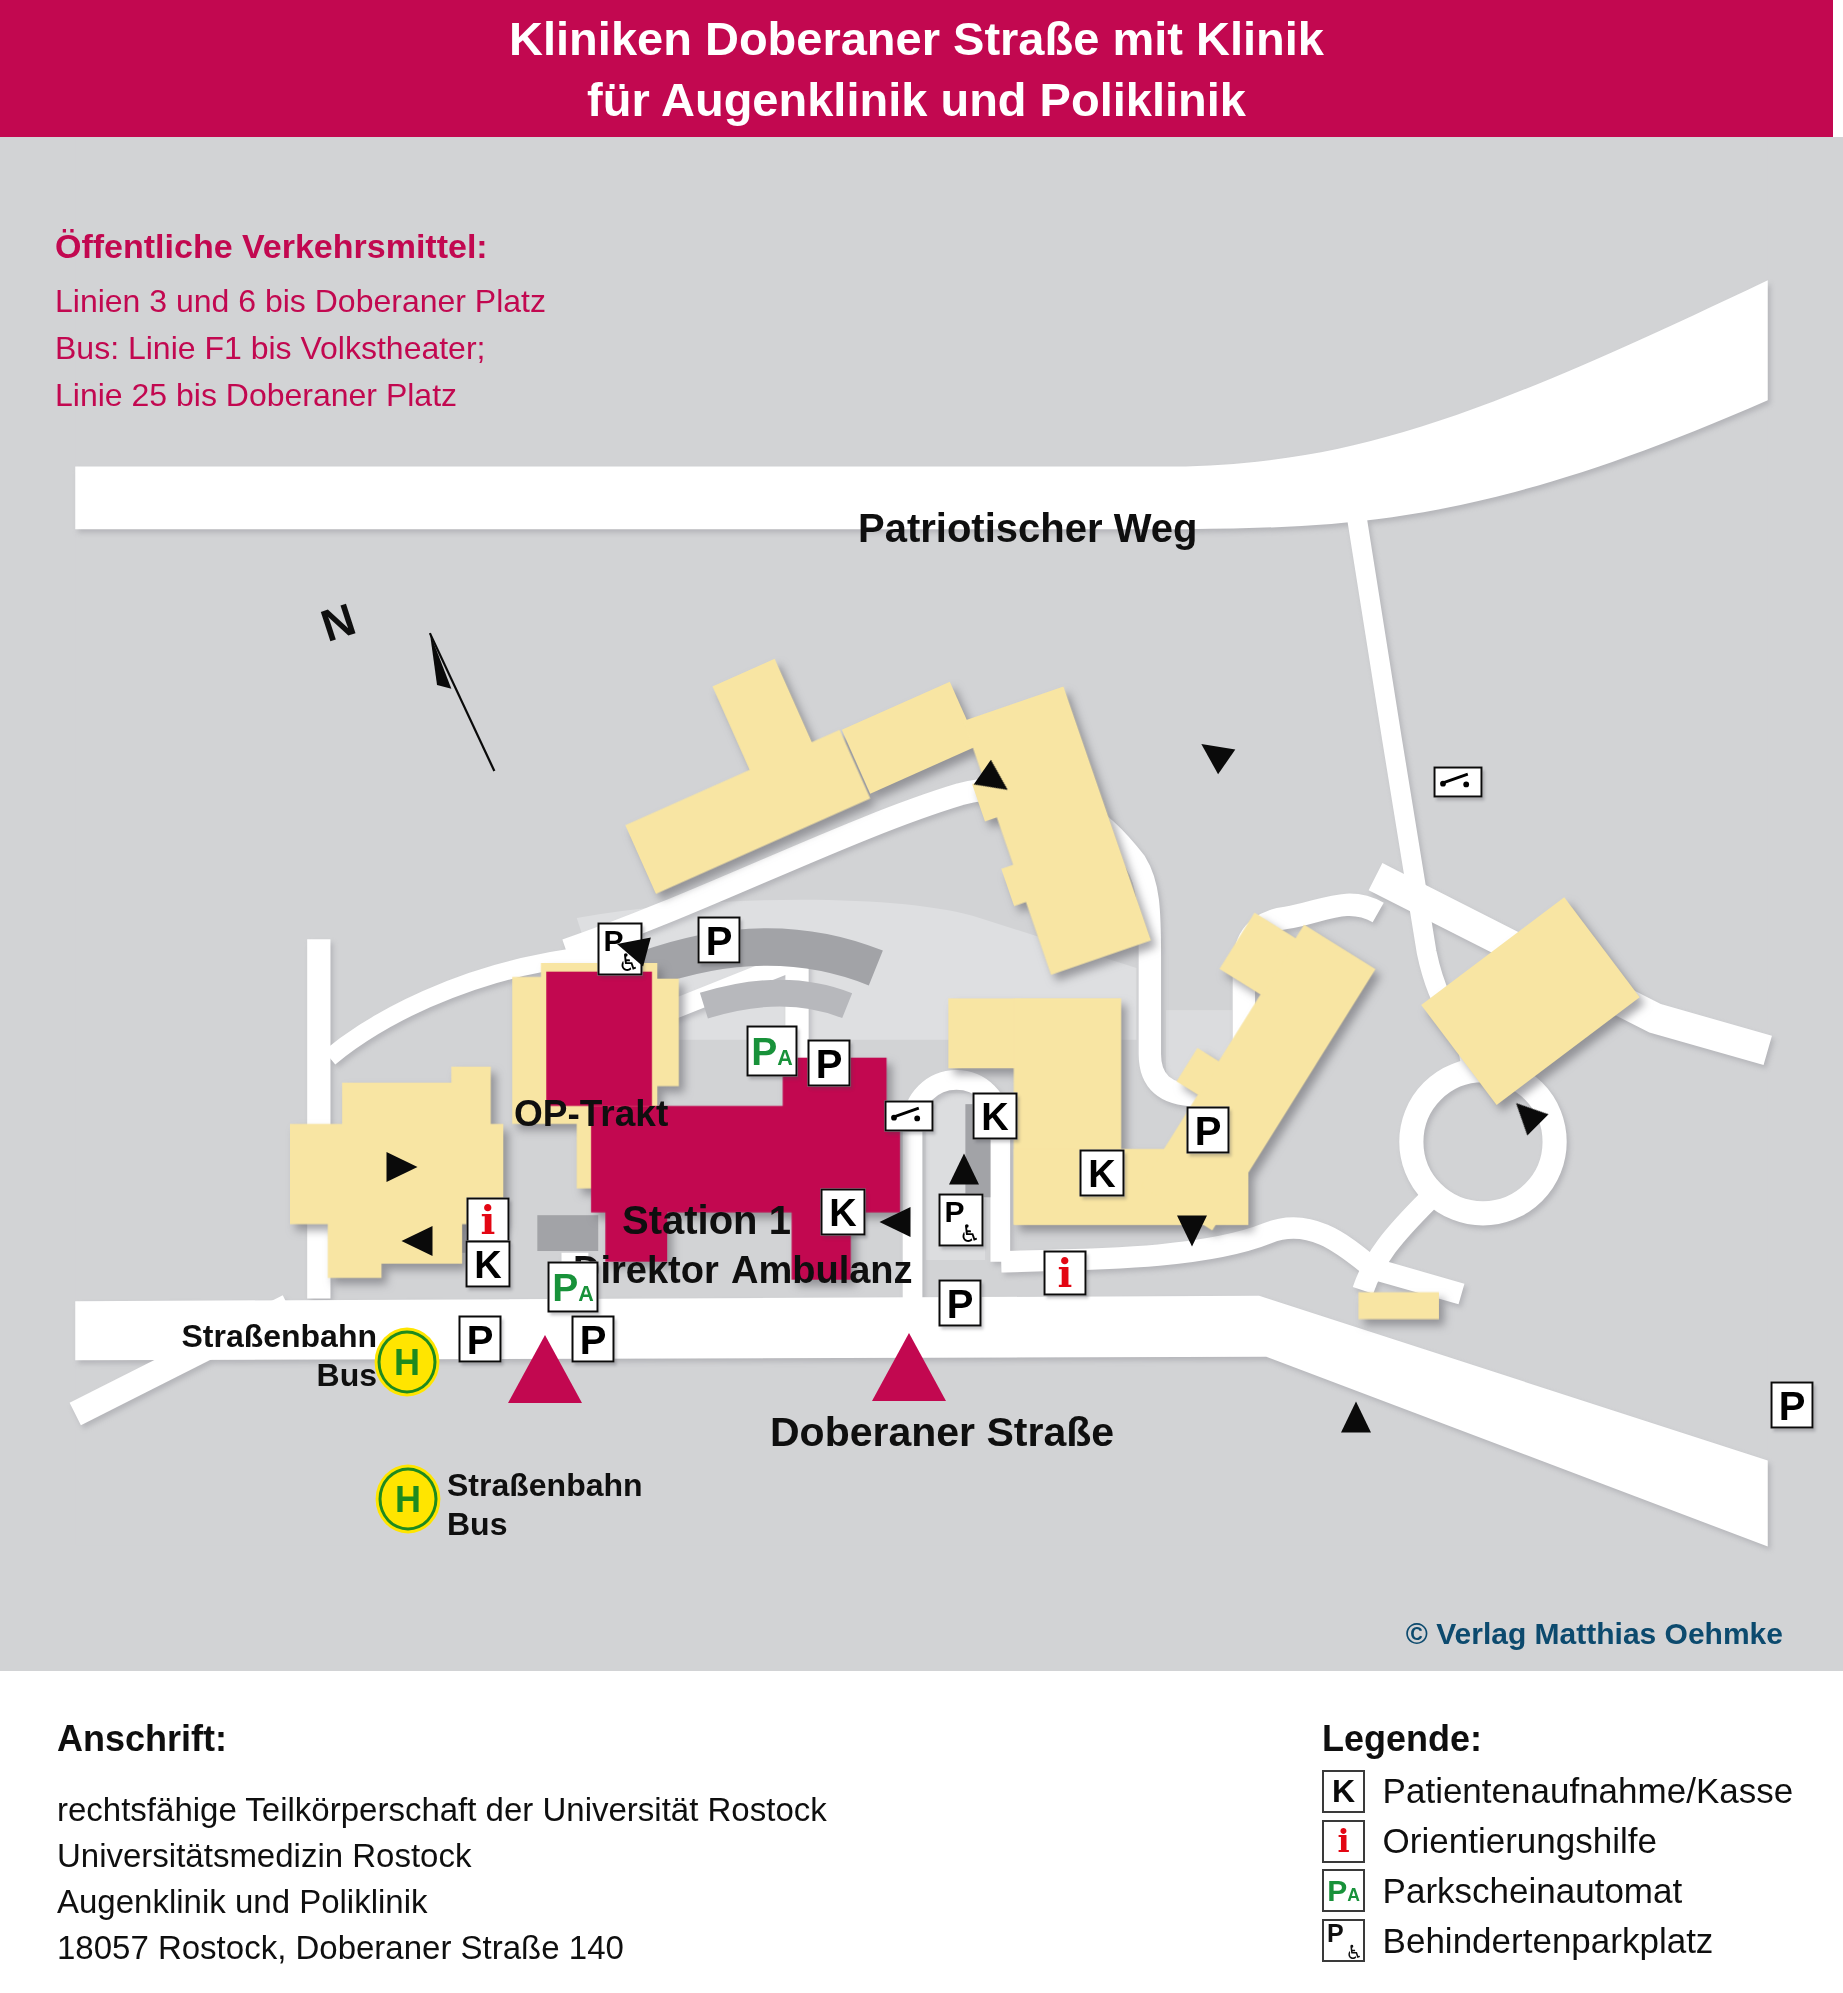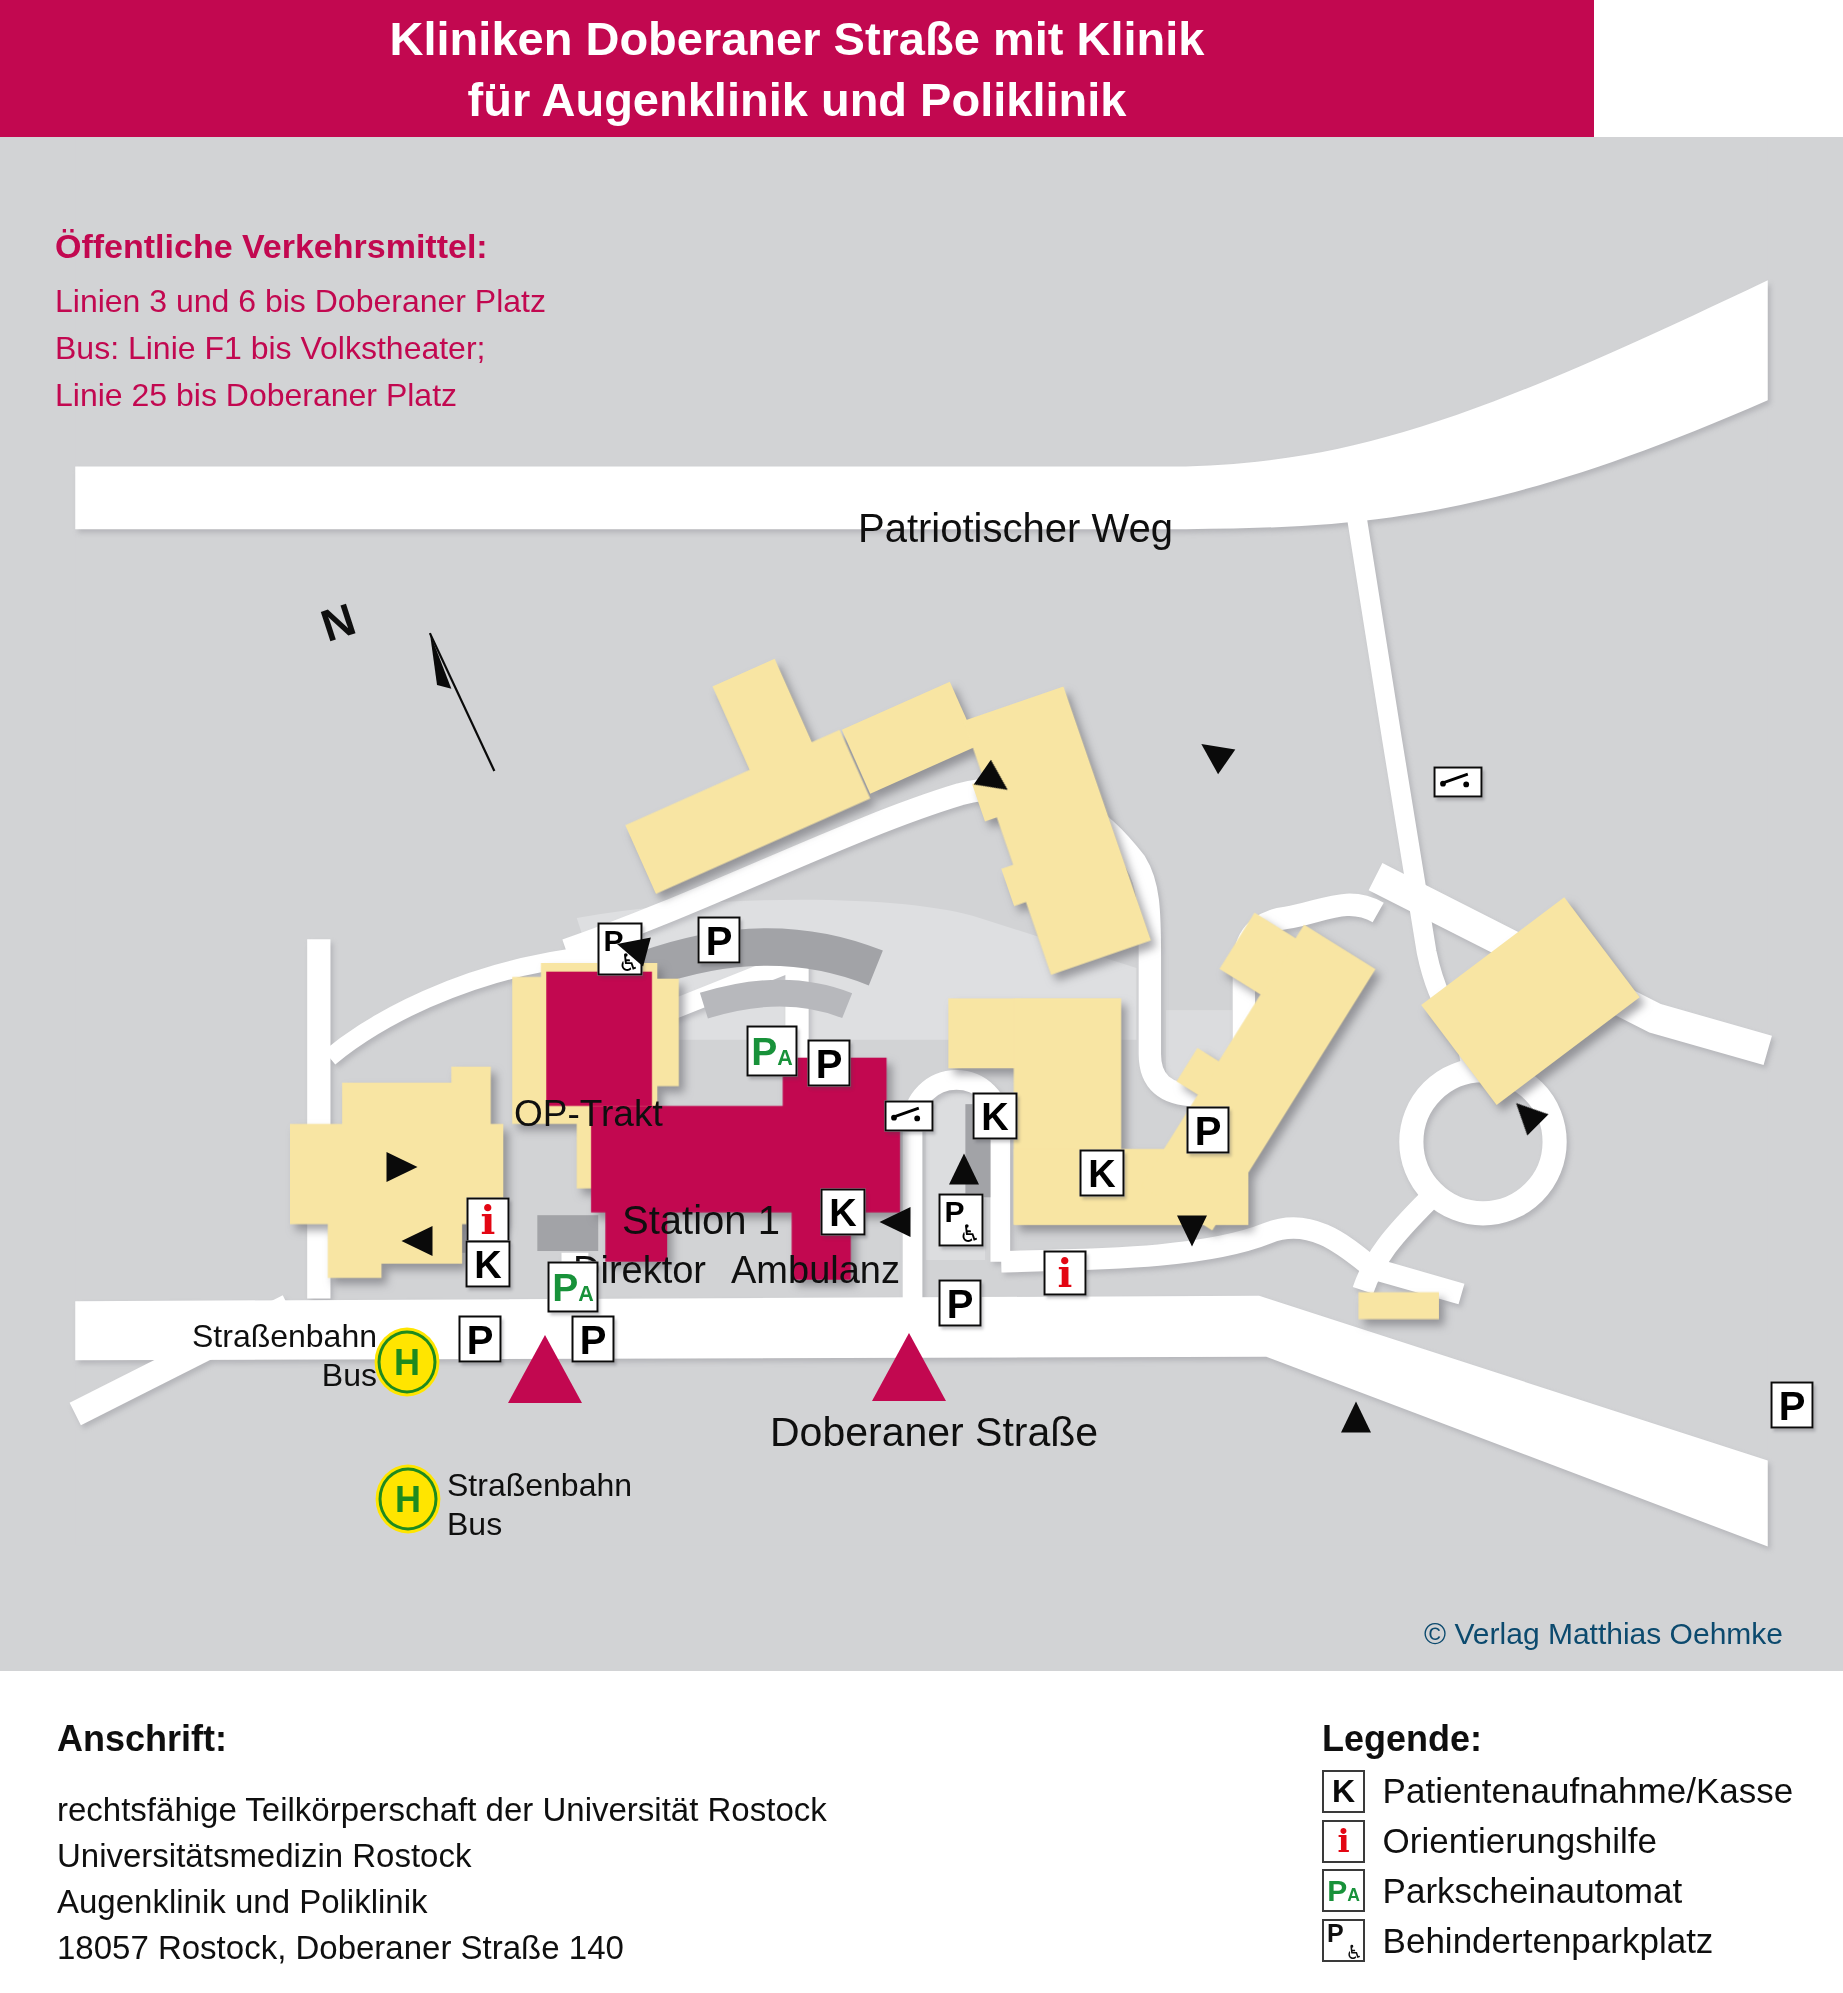--- a/index.html
+++ b/index.html
@@ -1,28 +1,28 @@
 <!DOCTYPE html>
 <html><head>
 <meta charset="utf-8">
 <style>
   html,body{margin:0;padding:0;background:#fff;}
   .page{position:relative;width:1843px;height:1993px;background:#fff;overflow:hidden;
         font-family:"Liberation Sans",sans-serif;}
   
-  .header{position:absolute;left:0;top:0;width:1594px;height:137px;background:#C20850;
+  .header{position:absolute;left:0;top:0;width:1833px;height:137px;background:#C20850;
           display:flex;flex-direction:column;align-items:center;justify-content:center;gap:10px;}
   .header .t1,.header .t2{color:#fff;font-weight:bold;font-size:47px;line-height:51px;white-space:nowrap;}
   
   .map{position:absolute;left:0;top:137px;width:1843px;height:1534px;background:#D2D3D5;}
   .map svg{position:absolute;left:0;top:0;}
   .transport{position:absolute;left:55px;top:90px;color:#C20850;}
   .transport .th{font-weight:bold;font-size:34px;margin-bottom:11.7px;}
   .transport .tl{font-size:32px;line-height:47px;}
-  .lbl{position:absolute;color:#0f0f0f;white-space:pre;}
+  .lbl{position:absolute;color:#0f0f0f;white-space:pre;font-weight:bold;}
   .lbl-patriotischer{left:858px;top:369px;font-size:40px;}
   .lbl-doberaner{left:770px;top:1272px;font-size:41px;}
   .lbl-op{left:514px;top:956px;font-size:37px;}
   .lbl-station1{left:622px;top:1061px;font-size:40px;}
   .lbl-direktor{left:573px;top:1112px;font-size:38px;}
   .lbl-ambulanz{left:731px;top:1112px;font-size:38px;}
   .lbl-stop1{left:176px;top:1180px;width:201px;font-size:32px;line-height:39px;text-align:right;}
   .lbl-stop2{left:447px;top:1329px;font-size:32px;line-height:39px;}
   .lbl-copyright{right:60px;top:1480px;font-size:30px;color:#0c4a6e;left:auto;position:absolute;}
   .lbl-compass{left:322px;top:460px;font-size:45px;font-weight:bold;transform:rotate(-18deg);}

